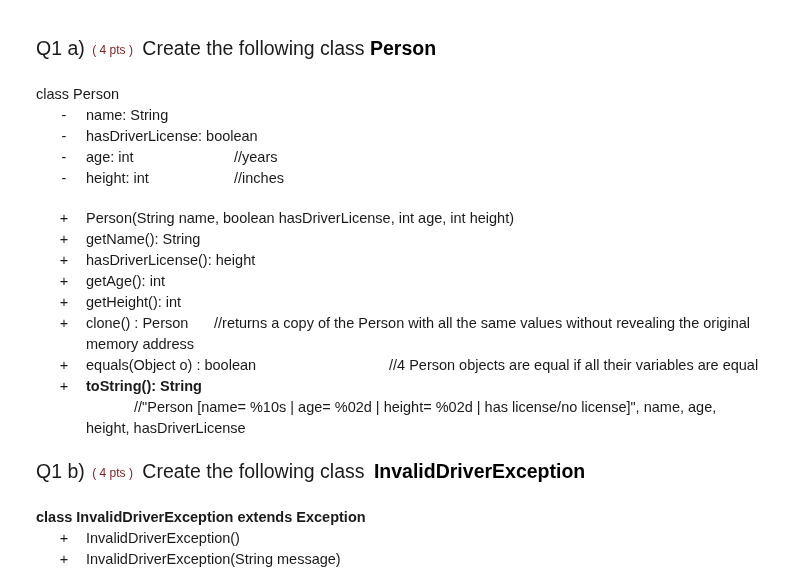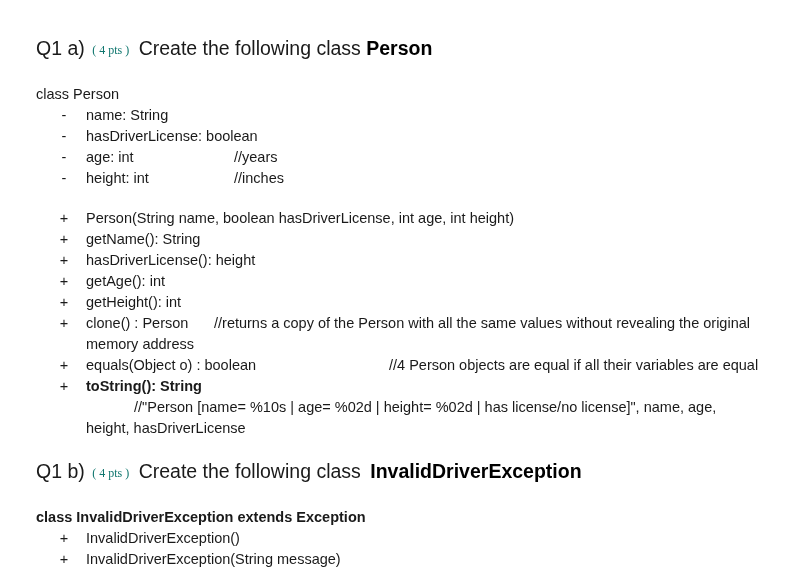--- a/index.html
+++ b/index.html
@@ -16,23 +16,23 @@
     color: #1a1a1a;
     font-size: 14.5px;
   }
   .abs { position: absolute; white-space: nowrap; }
   .heading {
     font-size: 19.5px;
     color: #1a1a1a;
   }
   .heading b { font-weight: bold; color: #000; }
   .pts {
-    font-family: Liberation Serif, serif;
+    font-family: Liberation Sans, sans-serif;
     font-size: 12px;
-    color: #0f766e;
+    color: #7f1d1d;
     margin: 0 4px 0 2px;
     position: relative;
     top: -1px;
   }
   .marker {
     position: absolute;
     width: 14px;
     text-align: center;
   }
   .line { position: absolute; white-space: nowrap; }

